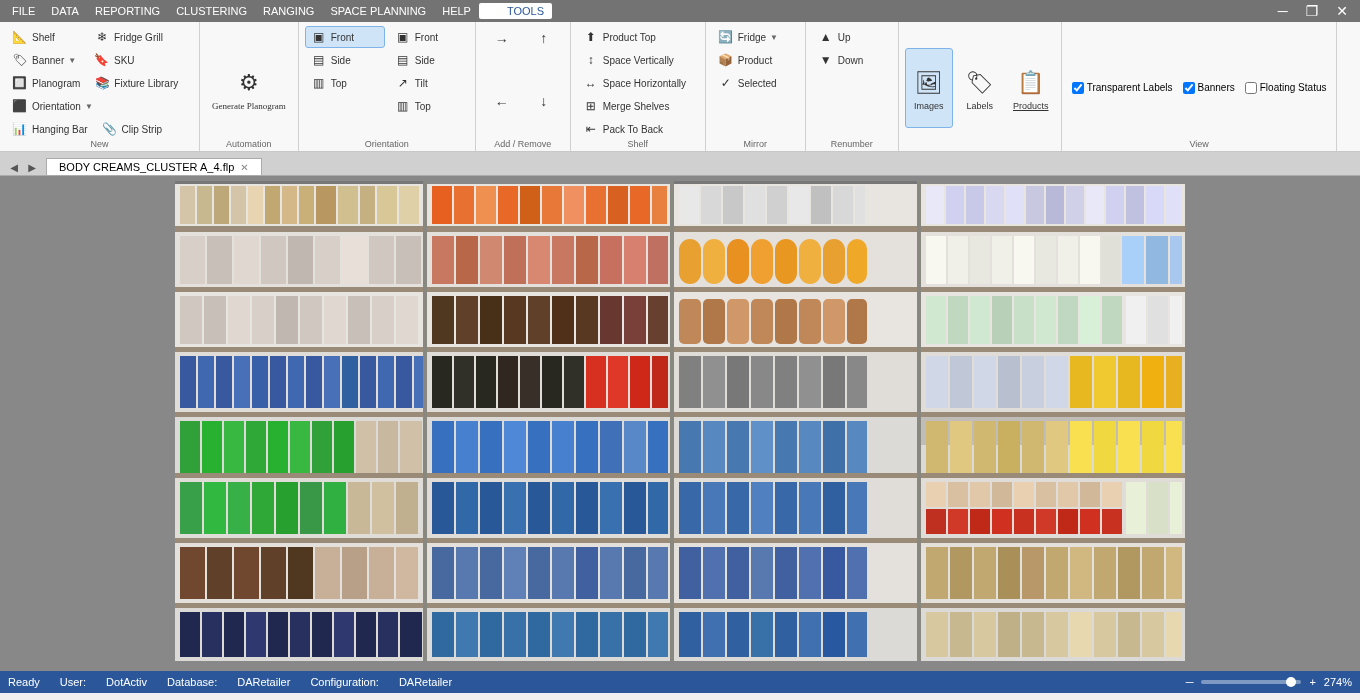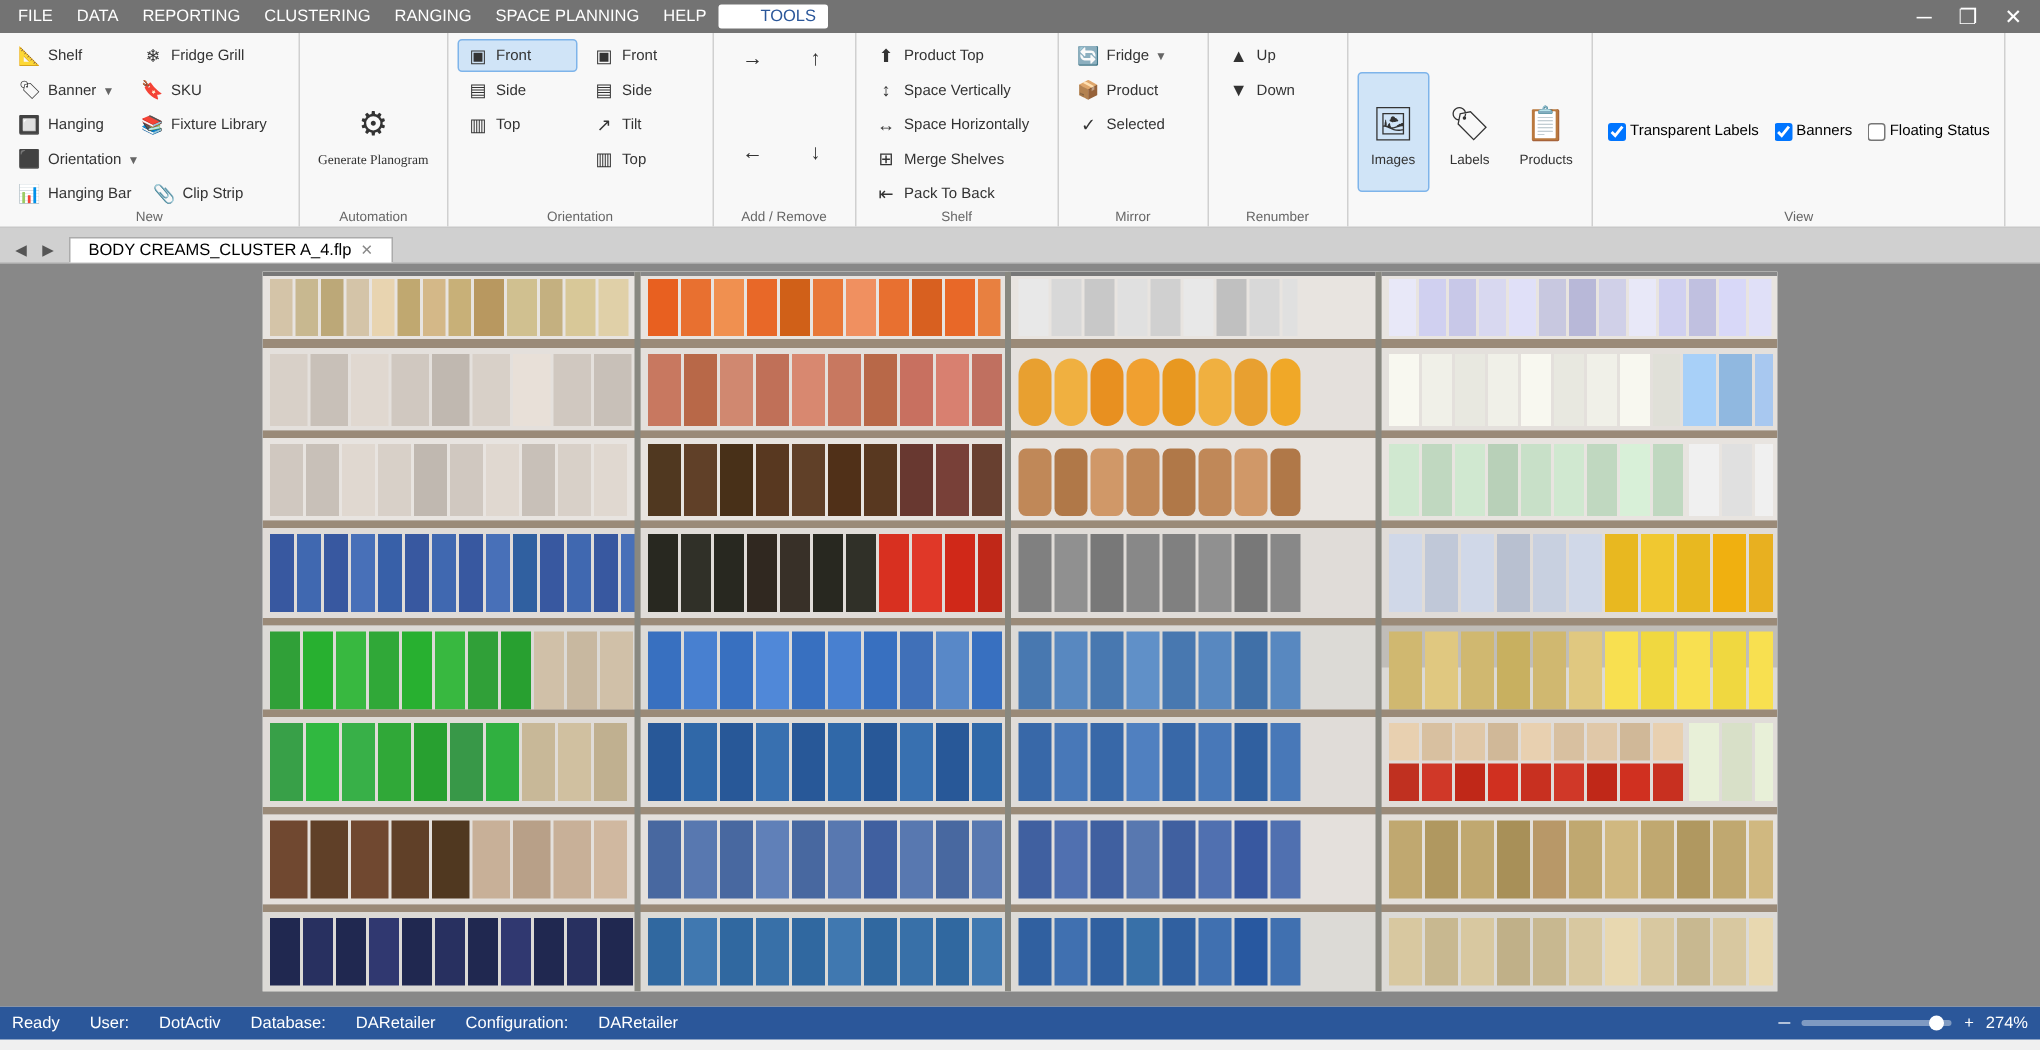--- a/index.html
+++ b/index.html
@@ -88,21 +88,21 @@
           <span class="dd-arrow">▼</span>
         </div>
         <div class="rb-btn rb-btn-sm">
           <span class="icon-box-sm">🔖</span>
           <span>SKU</span>
         </div>
       </div>
       <div style="display:flex; gap:2px;">
         <div class="rb-btn rb-btn-sm">
           <span class="icon-box-sm">🔲</span>
-          <span>Hanging</span>
+          <span>Planogram</span>
         </div>
         <div class="rb-btn rb-btn-sm">
           <span class="icon-box-sm">📚</span>
           <span>Fixture Library</span>
         </div>
       </div>
       <div style="display:flex; gap:2px;">
         <div class="rb-btn rb-btn-sm">
           <span class="icon-box-sm">⬛</span>
           <span>Orientation</span>
@@ -245,21 +245,21 @@
       <div class="rb-btn rb-btn-lg" style="min-height:80px; min-width:48px; background:#d0e4f7; border-color:#7eb4ea;">
         <span class="icon-box-lg">🖼</span>
         <span style="font-size:9px;">Images</span>
       </div>
       <div class="rb-btn rb-btn-lg" style="min-height:80px; min-width:45px;">
         <span class="icon-box-lg">🏷</span>
         <span style="font-size:9px;">Labels</span>
       </div>
       <div class="rb-btn rb-btn-lg" style="min-height:80px; min-width:48px;">
         <span class="icon-box-lg">📋</span>
-        <span style="font-size:9px;">Products</span>
+        <span style="font-size:9px;text-decoration:underline;">Products</span>
       </div>
     </div>
     <span class="ribbon-group-label"></span>
   </div>
 
   <div class="ribbon-group" style="min-width:170px;">
     <div style="display:flex; flex-direction:row; gap:2px; flex:1;">
       <label class="cb-item">
         <input type="checkbox" checked="" style=""> 
           <span>Transparent Labels</span>

